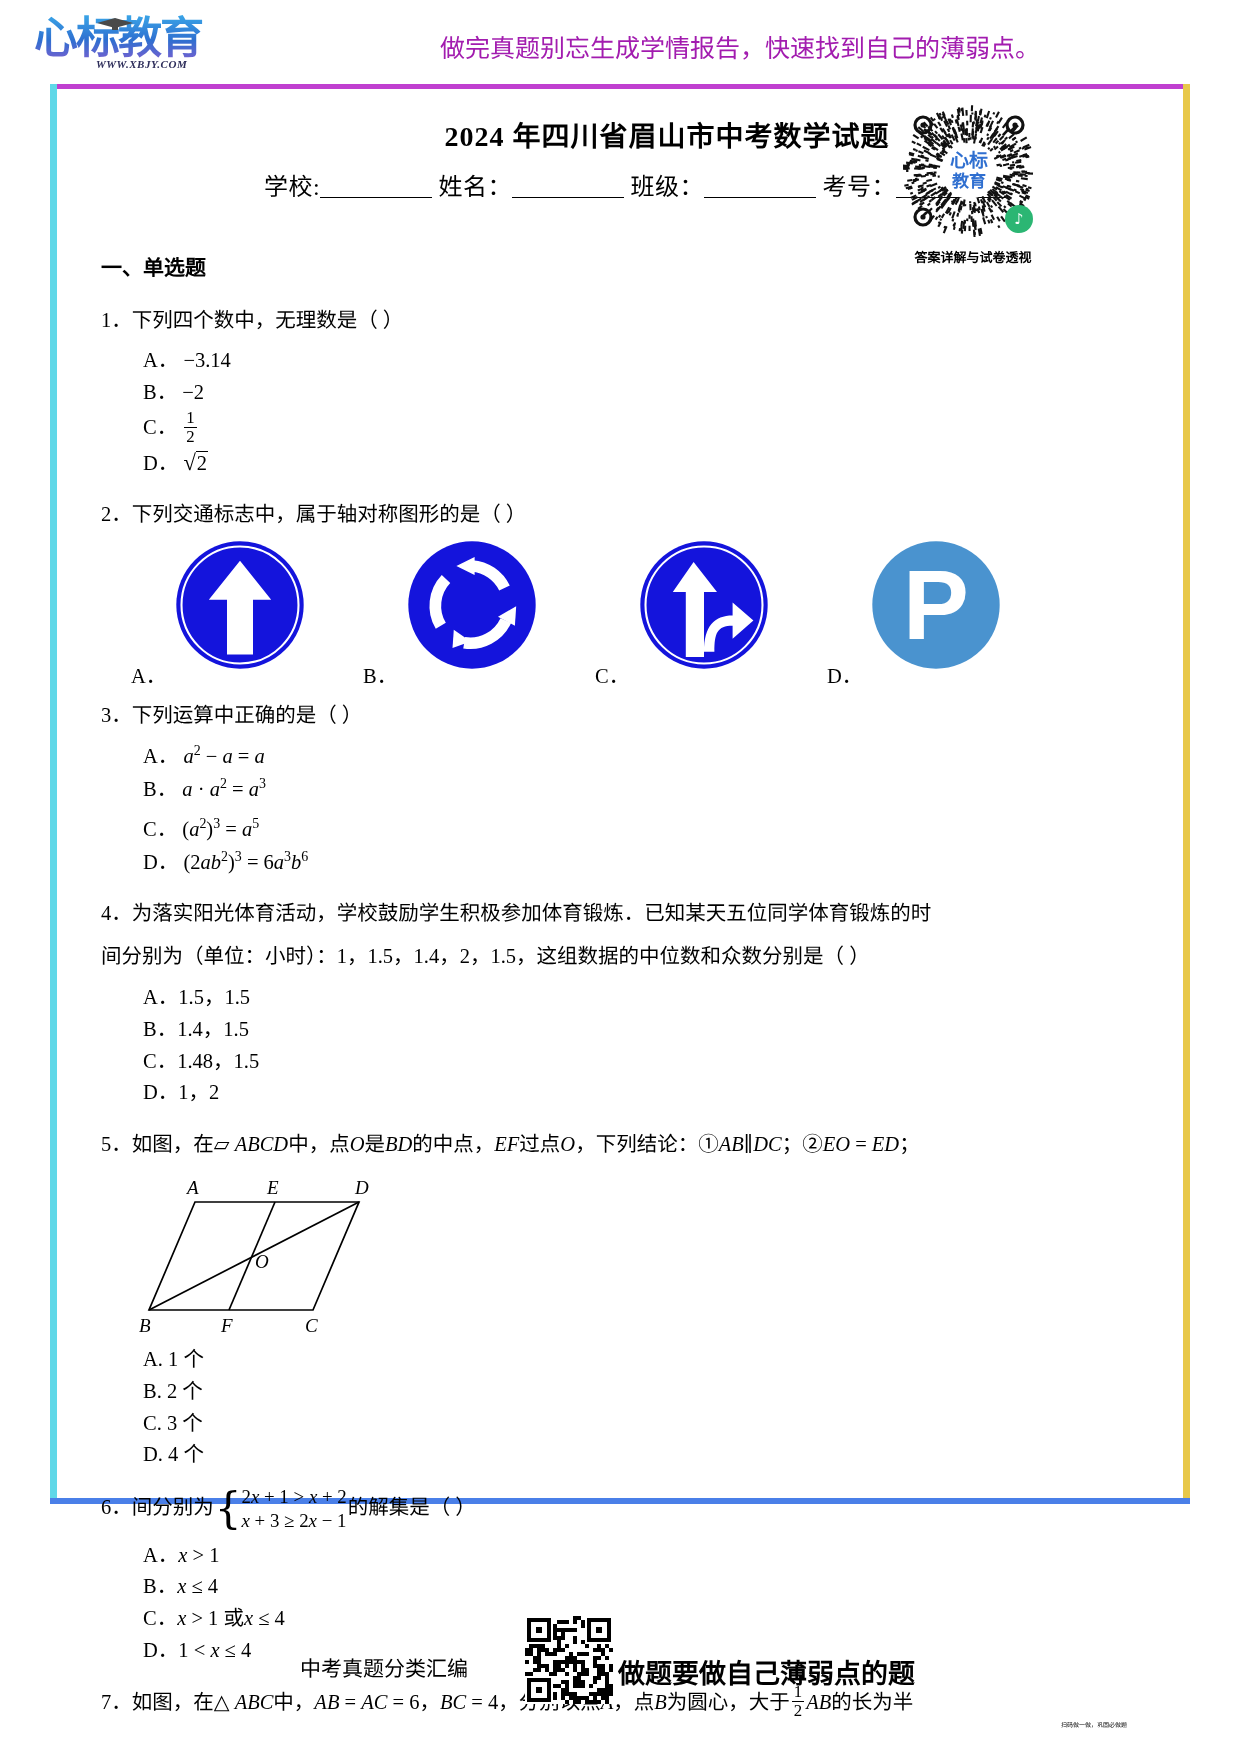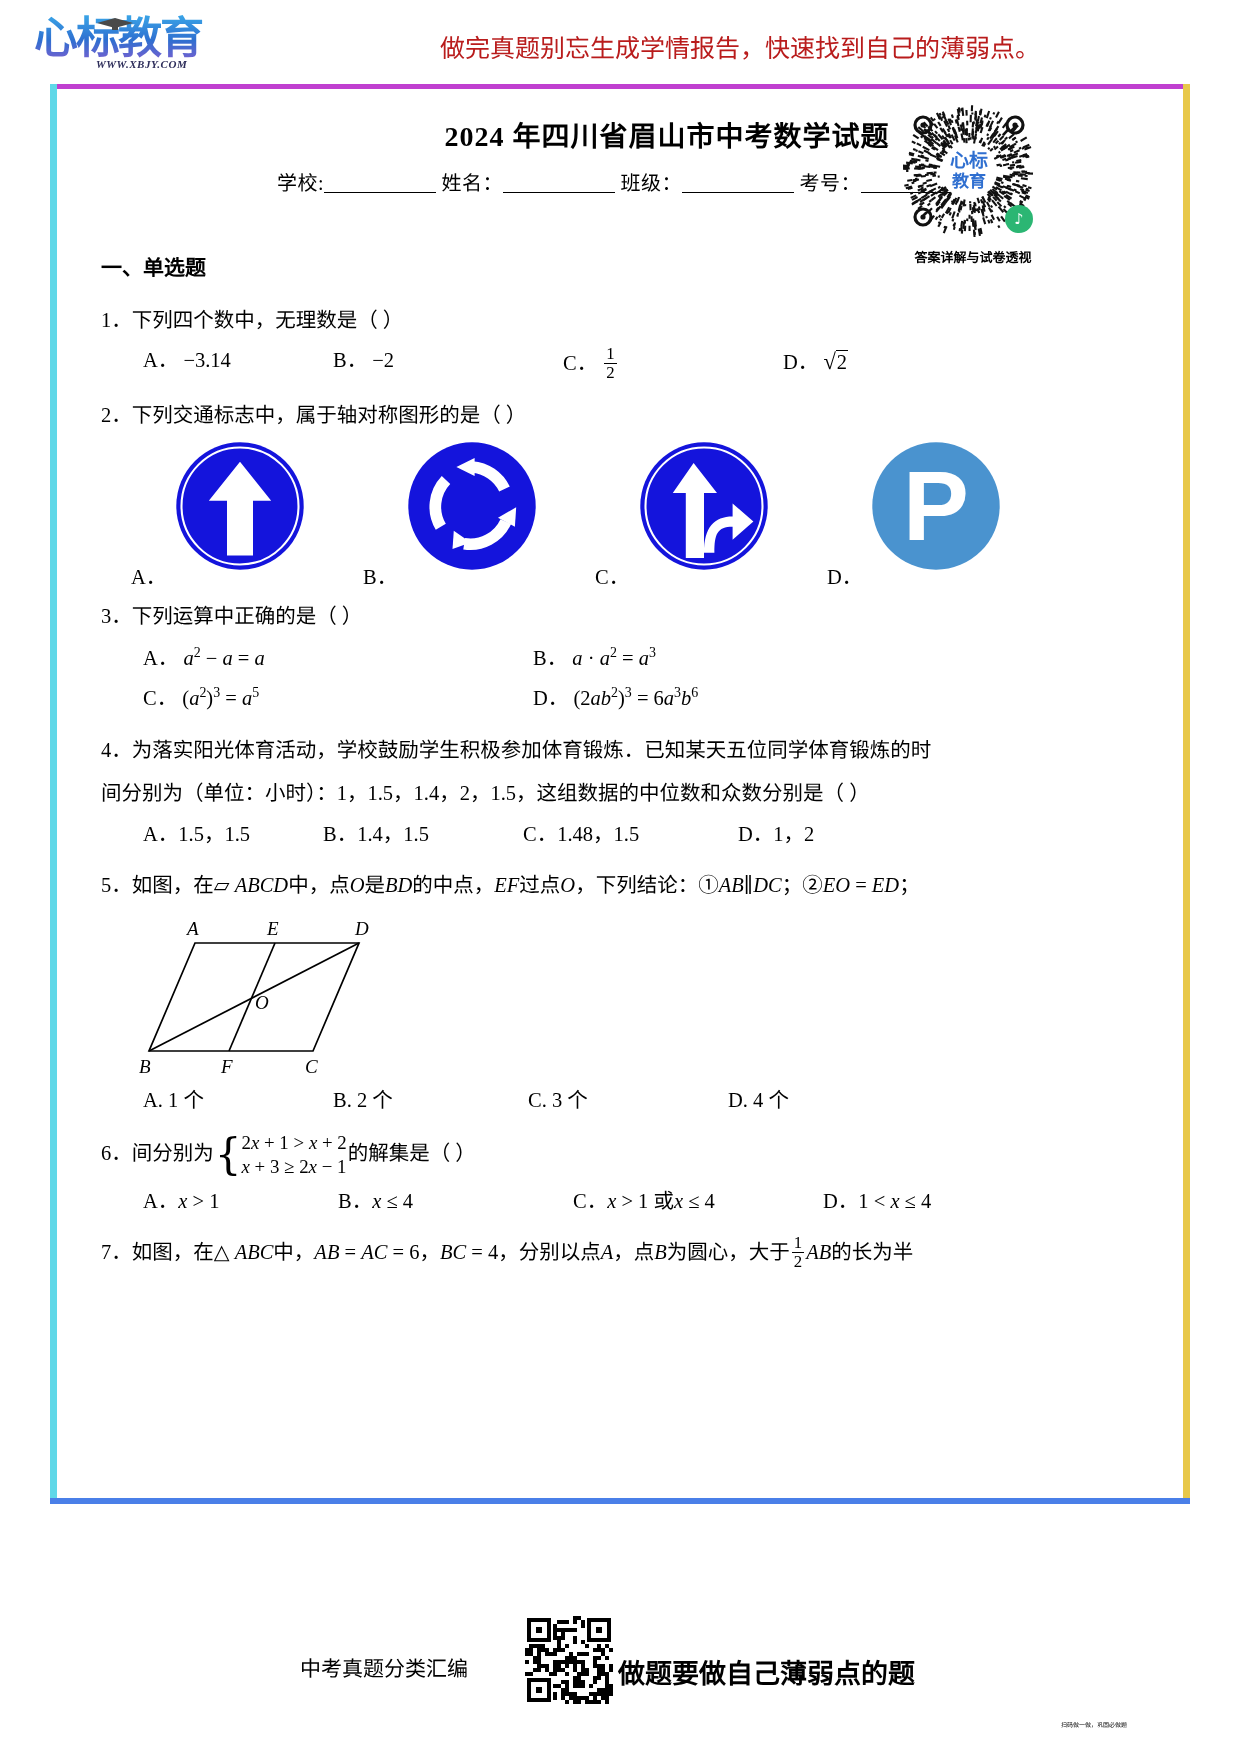--- a/index.html
+++ b/index.html
@@ -25,40 +25,40 @@
     position:absolute;left:62px;top:44px;
     font-family:"Liberation Serif",serif;font-style:italic;font-weight:bold;
     font-size:11px;color:#2d2d5a;letter-spacing:.5px;
   }
   .logo-cap{
     position:absolute;left:63px;top:4px;width:36px;height:13px;
   }
   .banner-text{
     position:absolute;left:440px;top:28px;width:640px;
     font-family:Liberation Mono, monospace;
-    font-size:25px;color:#b91c1c;white-space:nowrap;
+    font-size:25px;color:#a21caf;white-space:nowrap;
   }
 
   
   .frame-top{position:absolute;left:50px;top:84px;width:1140px;height:5px;background:#c03fd0;}
   .frame-left{position:absolute;left:50px;top:84px;width:7px;height:1420px;background:#5fd8e8;}
   .frame-right{position:absolute;left:1183px;top:84px;width:7px;height:1420px;background:#e8c84a;}
   .frame-bottom{position:absolute;left:50px;top:1498px;width:1140px;height:6px;background:#4a7fe8;}
 
   
   .sheet{position:absolute;left:57px;top:89px;width:1126px;height:1409px;}
 
   .doc-title{
     position:absolute;left:0;top:25px;width:1220px;text-align:center;
     font-family:"Liberation Serif","DejaVu Serif",serif;
     font-weight:bold;font-size:28px;letter-spacing:1px;
   }
   .idline{
-    position:absolute;left:5px;top:78px;width:1126px;text-align:center;
-    font-size:20px;letter-spacing:.5px;
+    position:absolute;left:16px;top:78px;width:1126px;text-align:center;
+    font-size:24px;letter-spacing:.5px;
   }
   .idline .blank{display:inline-block;border-bottom:1.5px solid #000;width:112px;vertical-align:-3px;}
 
   
   .qr{position:absolute;left:846px;top:16px;width:132px;height:132px;}
   .qr-badge{
     position:absolute;left:102px;top:100px;width:28px;height:28px;border-radius:50%;
     background:#2bb673;color:#fff;font-size:15px;line-height:28px;text-align:center;
     font-family:"DejaVu Sans",sans-serif;
   }
@@ -66,21 +66,21 @@
     position:absolute;left:836px;top:158px;width:160px;text-align:center;
     font-family:"Liberation Sans","DejaVu Sans",sans-serif;
     font-weight:bold;font-size:13px;color:#000;
   }
 
   
   .content{position:absolute;left:44px;top:165px;width:1020px;font-size:20.5px;line-height:1.55;}
   .sec-title{font-family:Liberation Mono, monospace;font-weight:bold;font-size:21px;margin:0 0 14px 0;}
   .q{margin:0 0 6px 0;}
   .qtext{margin:0 0 4px 0;line-height:1.9;}
-  .opts{margin:6px 0 14px 0;display:flex;}
+  .opts{margin:6px 0 14px 0;display:flex;flex-direction:column;}
   .opts.indent{padding-left:42px;}
   .opt{white-space:nowrap;}
   .mi{font-family:"Liberation Serif","DejaVu Serif",serif;font-style:italic;}
   .mu{font-family:"Liberation Serif","DejaVu Serif",serif;font-style:normal;}
   sup{font-size:.68em;vertical-align:.55em;}
   sub{font-size:.62em;vertical-align:-.28em;}
   .frac{display:inline-block;vertical-align:-.45em;text-align:center;font-size:.82em;line-height:1.06;margin:0 2px;}
   .frac .num{display:block;border-bottom:1.2px solid #000;padding:0 2px;}
   .frac .den{display:block;padding:0 2px;}
   .sqrt{display:inline-block;white-space:nowrap;}

